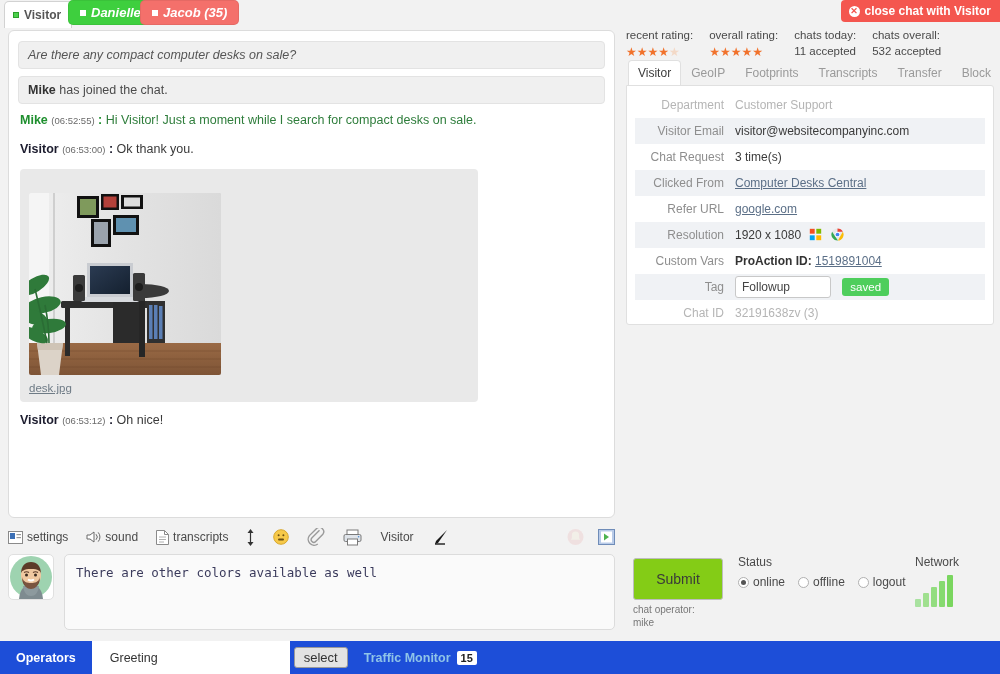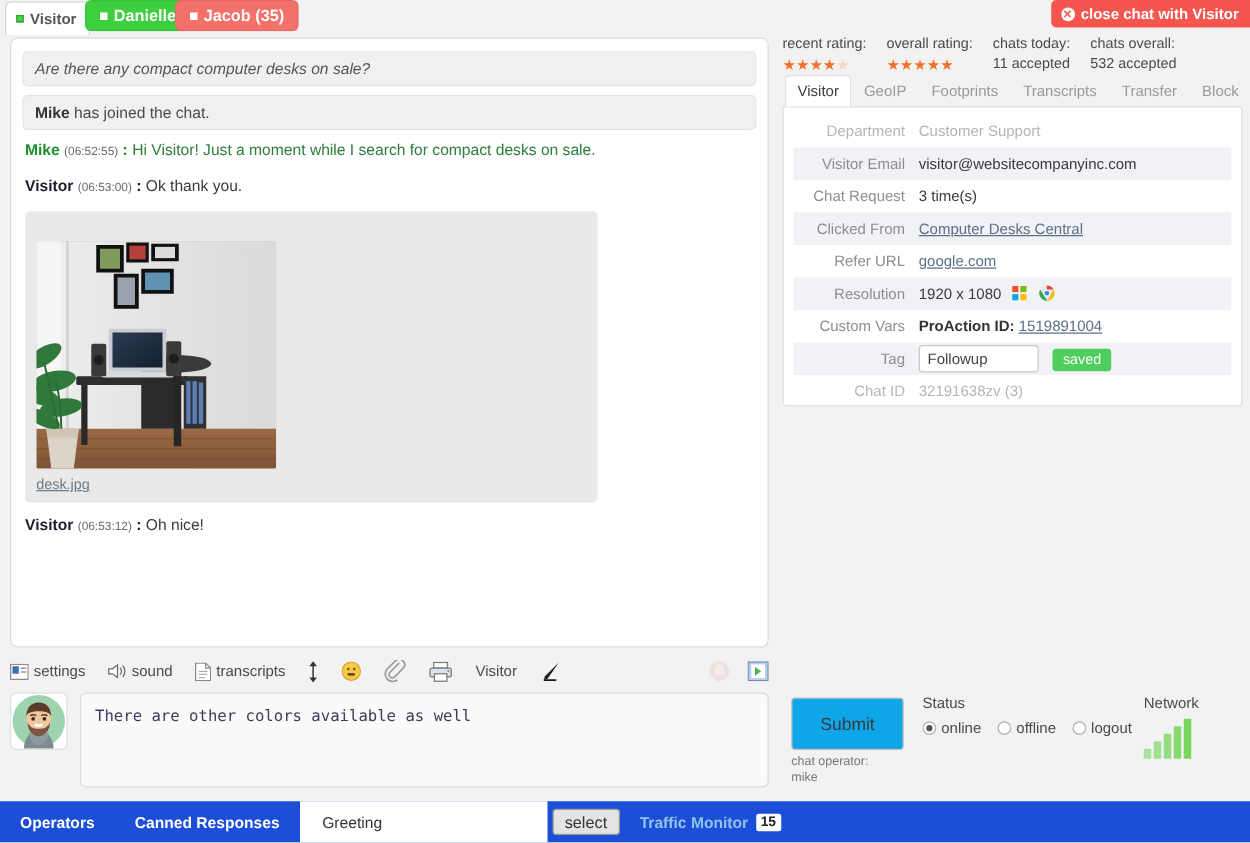--- a/index.html
+++ b/index.html
@@ -25,20 +25,21 @@
   }
   .dotsq { width: 6px; height: 6px; display: inline-block; }
   .dotsq.green { background: #4dd14d; box-shadow: 0 0 0 1px #2ba02b inset; }
   .dotsq.white { background: #fff; }
   .optab {
     position: absolute; top: 0; height: 25px;
     border-radius: 5px; color: #fff; font-weight: bold; font-size: 13px;
     display: flex; align-items: center; gap: 5px;
     padding: 0 11px;
     border: 1px solid rgba(0,0,0,.06);
+    font-style: italic;
   }
   .optab.green { background: #3ecf3e; left: 68px; }
   .optab.red   { background: #f4706b; left: 140px; }
 
   
   .chatbox {
     position: absolute; left: 8px; top: 30px; width: 607px; height: 488px;
     background: #fff; border: 1px solid #dcdcdc; border-radius: 6px;
     padding: 10px 9px;
   }
@@ -136,21 +137,21 @@
   }
   .composer {
     position: absolute; left: 64px; top: 554px; width: 551px; height: 76px;
     background: #fafafa; border: 1px solid #dcdcdc; border-radius: 5px;
     padding: 9px 11px; font-family: "DejaVu Sans Mono", monospace;
     font-size: 12.5px; color: #3b3b5c; resize: none; outline: none; line-height: 1.4;
   }
 
   .submit {
     position: absolute; left: 633px; top: 558px; width: 90px; height: 42px;
-    background: #0ea5e9; border: 1px solid #bdbdbd; border-radius: 3px;
+    background: #84cc16; border: 1px solid #bdbdbd; border-radius: 3px;
     font-size: 14px; color: #3a3a3a; font-family: "Liberation Sans", sans-serif;
   }
   .oplabel { position: absolute; left: 633px; top: 604px; font-size: 10px; color: #777; line-height: 1.25; }
 
   .statusbox { position: absolute; left: 738px; top: 555px; font-size: 12px; color: #4a4a4a; }
   .statusbox .lbl { margin-bottom: 6px; }
   .radios { display: flex; align-items: center; gap: 13px; }
   .radios label { display: flex; align-items: center; gap: 4px; }
   .rd {
     width: 11px; height: 11px; border-radius: 50%; border: 1px solid #b0b0b0; background: #fff;
@@ -551,21 +552,20 @@
       <i style="height:8px;background:#a9e2a0"></i>
       <i style="height:14px;background:#a0e08f"></i>
       <i style="height:20px;background:#93dd80"></i>
       <i style="height:26px;background:#86da6f"></i>
       <i style="height:32px;background:#7ad65f"></i>
     </div>
   </div>
 
   <div class="darkbar">
     <div class="dbitem">Operators</div>
-    <div class="dbitem">Canned Responses</div>
     <div class="dbselect">Greeting</div>
     <button class="dbbtn">select</button>
     <div class="dbtraffic">
       <span>Traffic Monitor</span>
       <span class="badge">15</span>
     </div>
   </div>
 
 </div>
 

